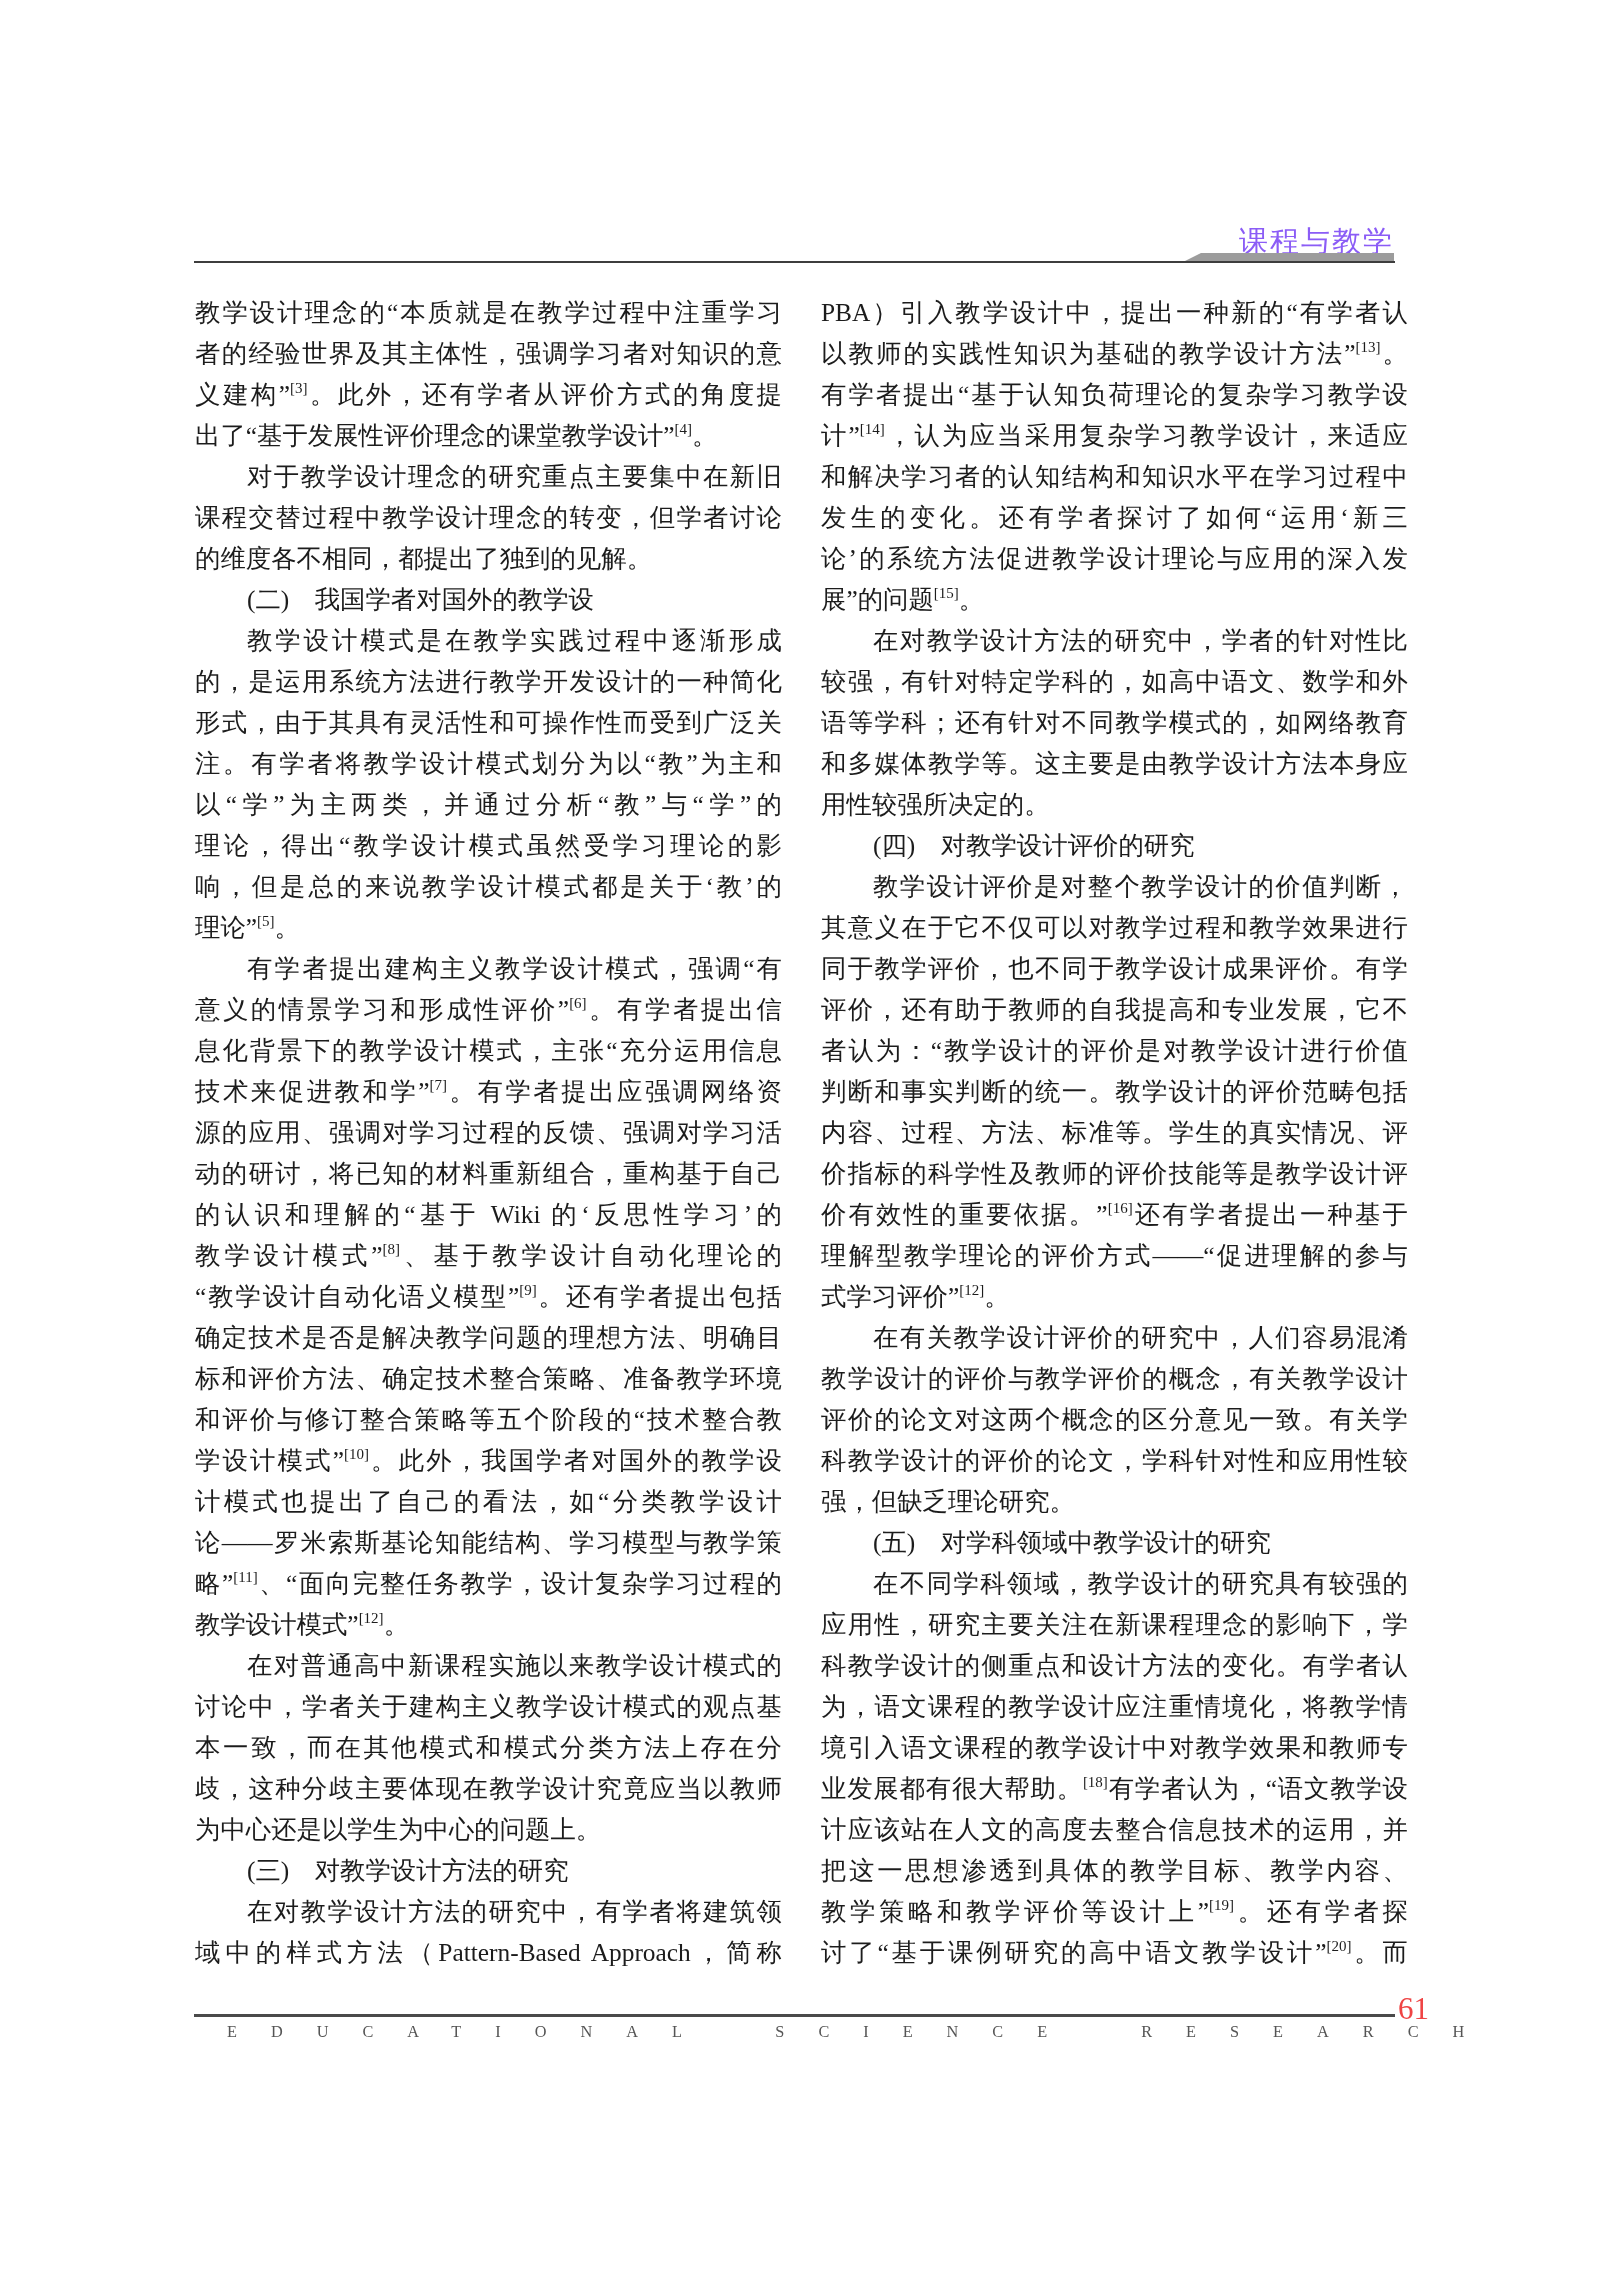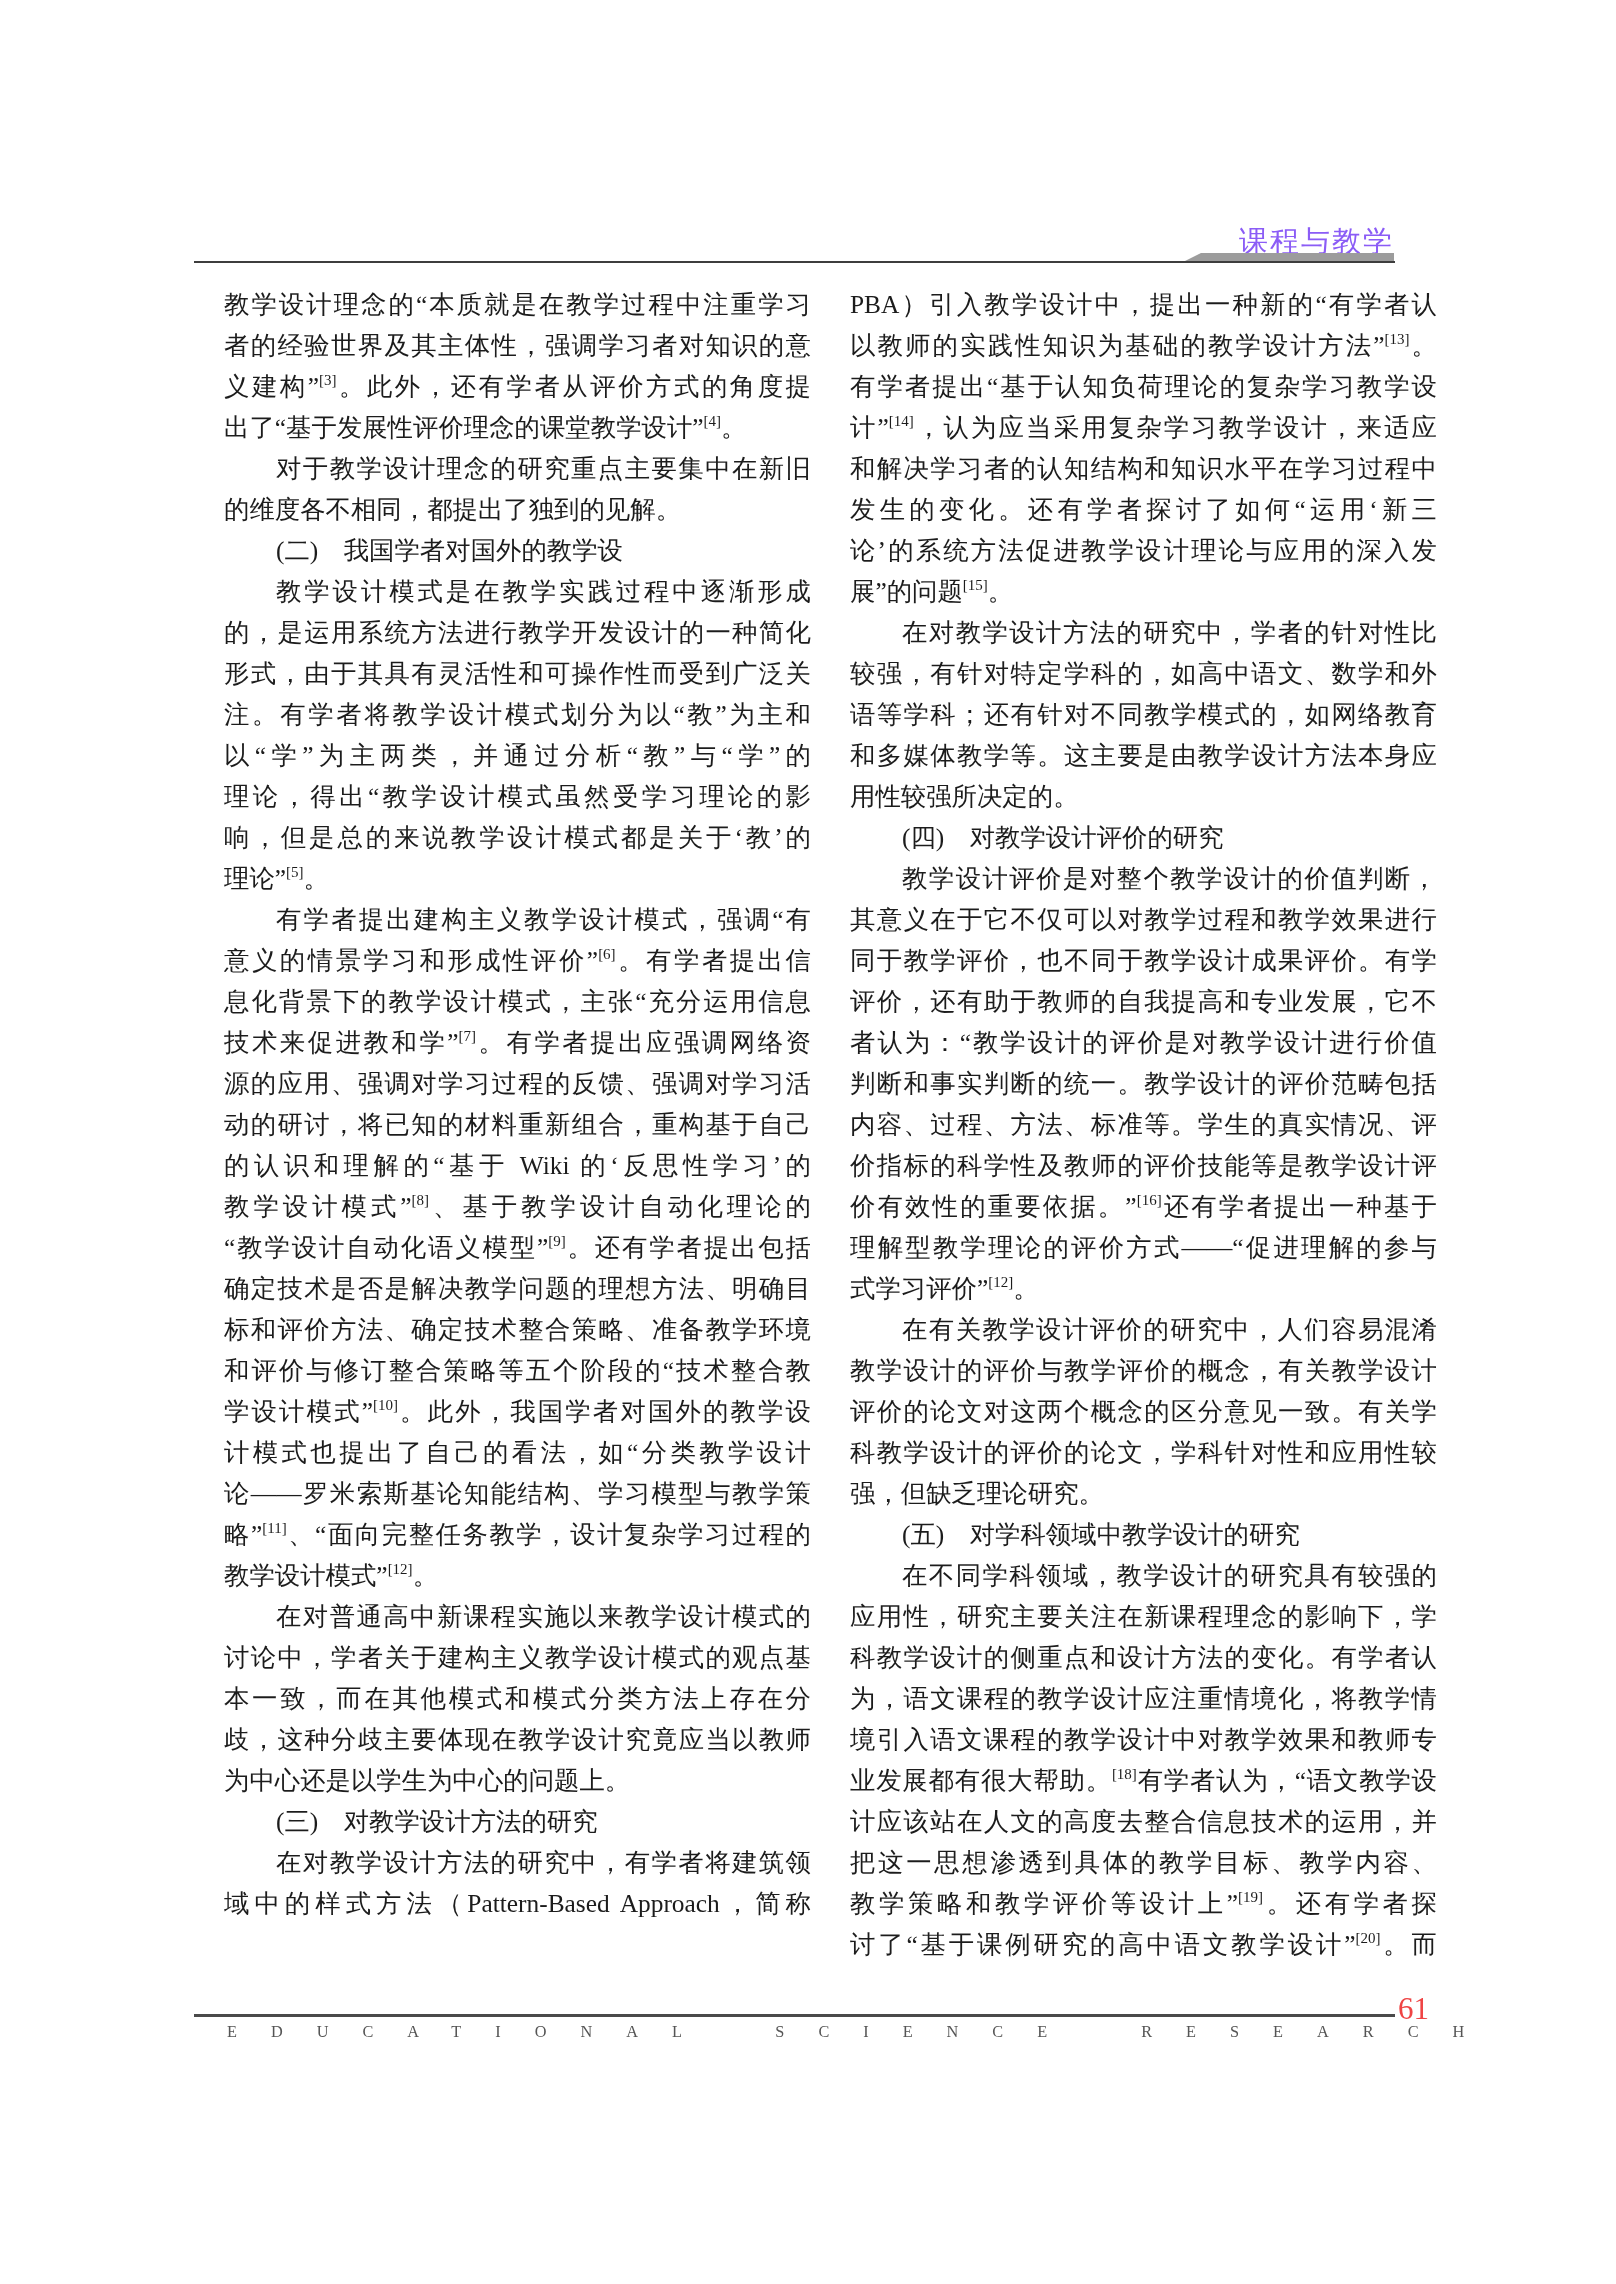--- a/index.html
+++ b/index.html
@@ -22,22 +22,22 @@
     width:210px;height:8.5px;background:#9c9c9c;
     clip-path:polygon(17px 0,100% 0,100% 100%,0 100%);
   }
   .header-rule{
     position:absolute;top:261px;left:194px;
     width:1201px;height:2px;background:#3d3d3d;
   }
 
   
   .columns{
-    position:absolute;left:195px;top:284px;width:1213px;
-    display:flex;gap:39px;margin-left:29px;
+    position:absolute;left:195px;top:292px;width:1213px;
+    display:flex;gap:39px;
   }
   .col{width:587px;}
   .line{
     height:41px;line-height:41px;
     font-size:25.4px;color:#1c1c1c;
     text-align:justify;text-align-last:justify;
     overflow:hidden;
   }
   .line.end{text-align-last:left;}
   .line.ind{text-indent:52px;}
@@ -69,20 +69,21 @@
   <div class="header-accent"></div>
   <div class="header-rule"></div>
 
   <div class="columns">
     <div class="col">
         <div class="line">教学设计理念的“本质就是在教学过程中注重学习</div>
         <div class="line">者的经验世界及其主体性，强调学习者对知识的意</div>
         <div class="line">义建构”<sup class="fnref">[3]</sup>。此外，还有学者从评价方式的角度提</div>
         <div class="line end">出了“基于发展性评价理念的课堂教学设计”<sup class="fnref">[4]</sup>。</div>
         <div class="line ind">对于教学设计理念的研究重点主要集中在新旧</div>
+        <div class="line">课程交替过程中教学设计理念的转变，但学者讨论</div>
         <div class="line end">的维度各不相同，都提出了独到的见解。</div>
         <div class="line end ind">(二)　我国学者对国外的教学设</div>
         <div class="line ind">教学设计模式是在教学实践过程中逐渐形成</div>
         <div class="line">的，是运用系统方法进行教学开发设计的一种简化</div>
         <div class="line">形式，由于其具有灵活性和可操作性而受到广泛关</div>
         <div class="line">注。有学者将教学设计模式划分为以“教”为主和</div>
         <div class="line">以“学”为主两类，并通过分析“教”与“学”的</div>
         <div class="line">理论，得出“教学设计模式虽然受学习理论的影</div>
         <div class="line">响，但是总的来说教学设计模式都是关于‘教’的</div>
         <div class="line end">理论”<sup class="fnref">[5]</sup>。</div>

